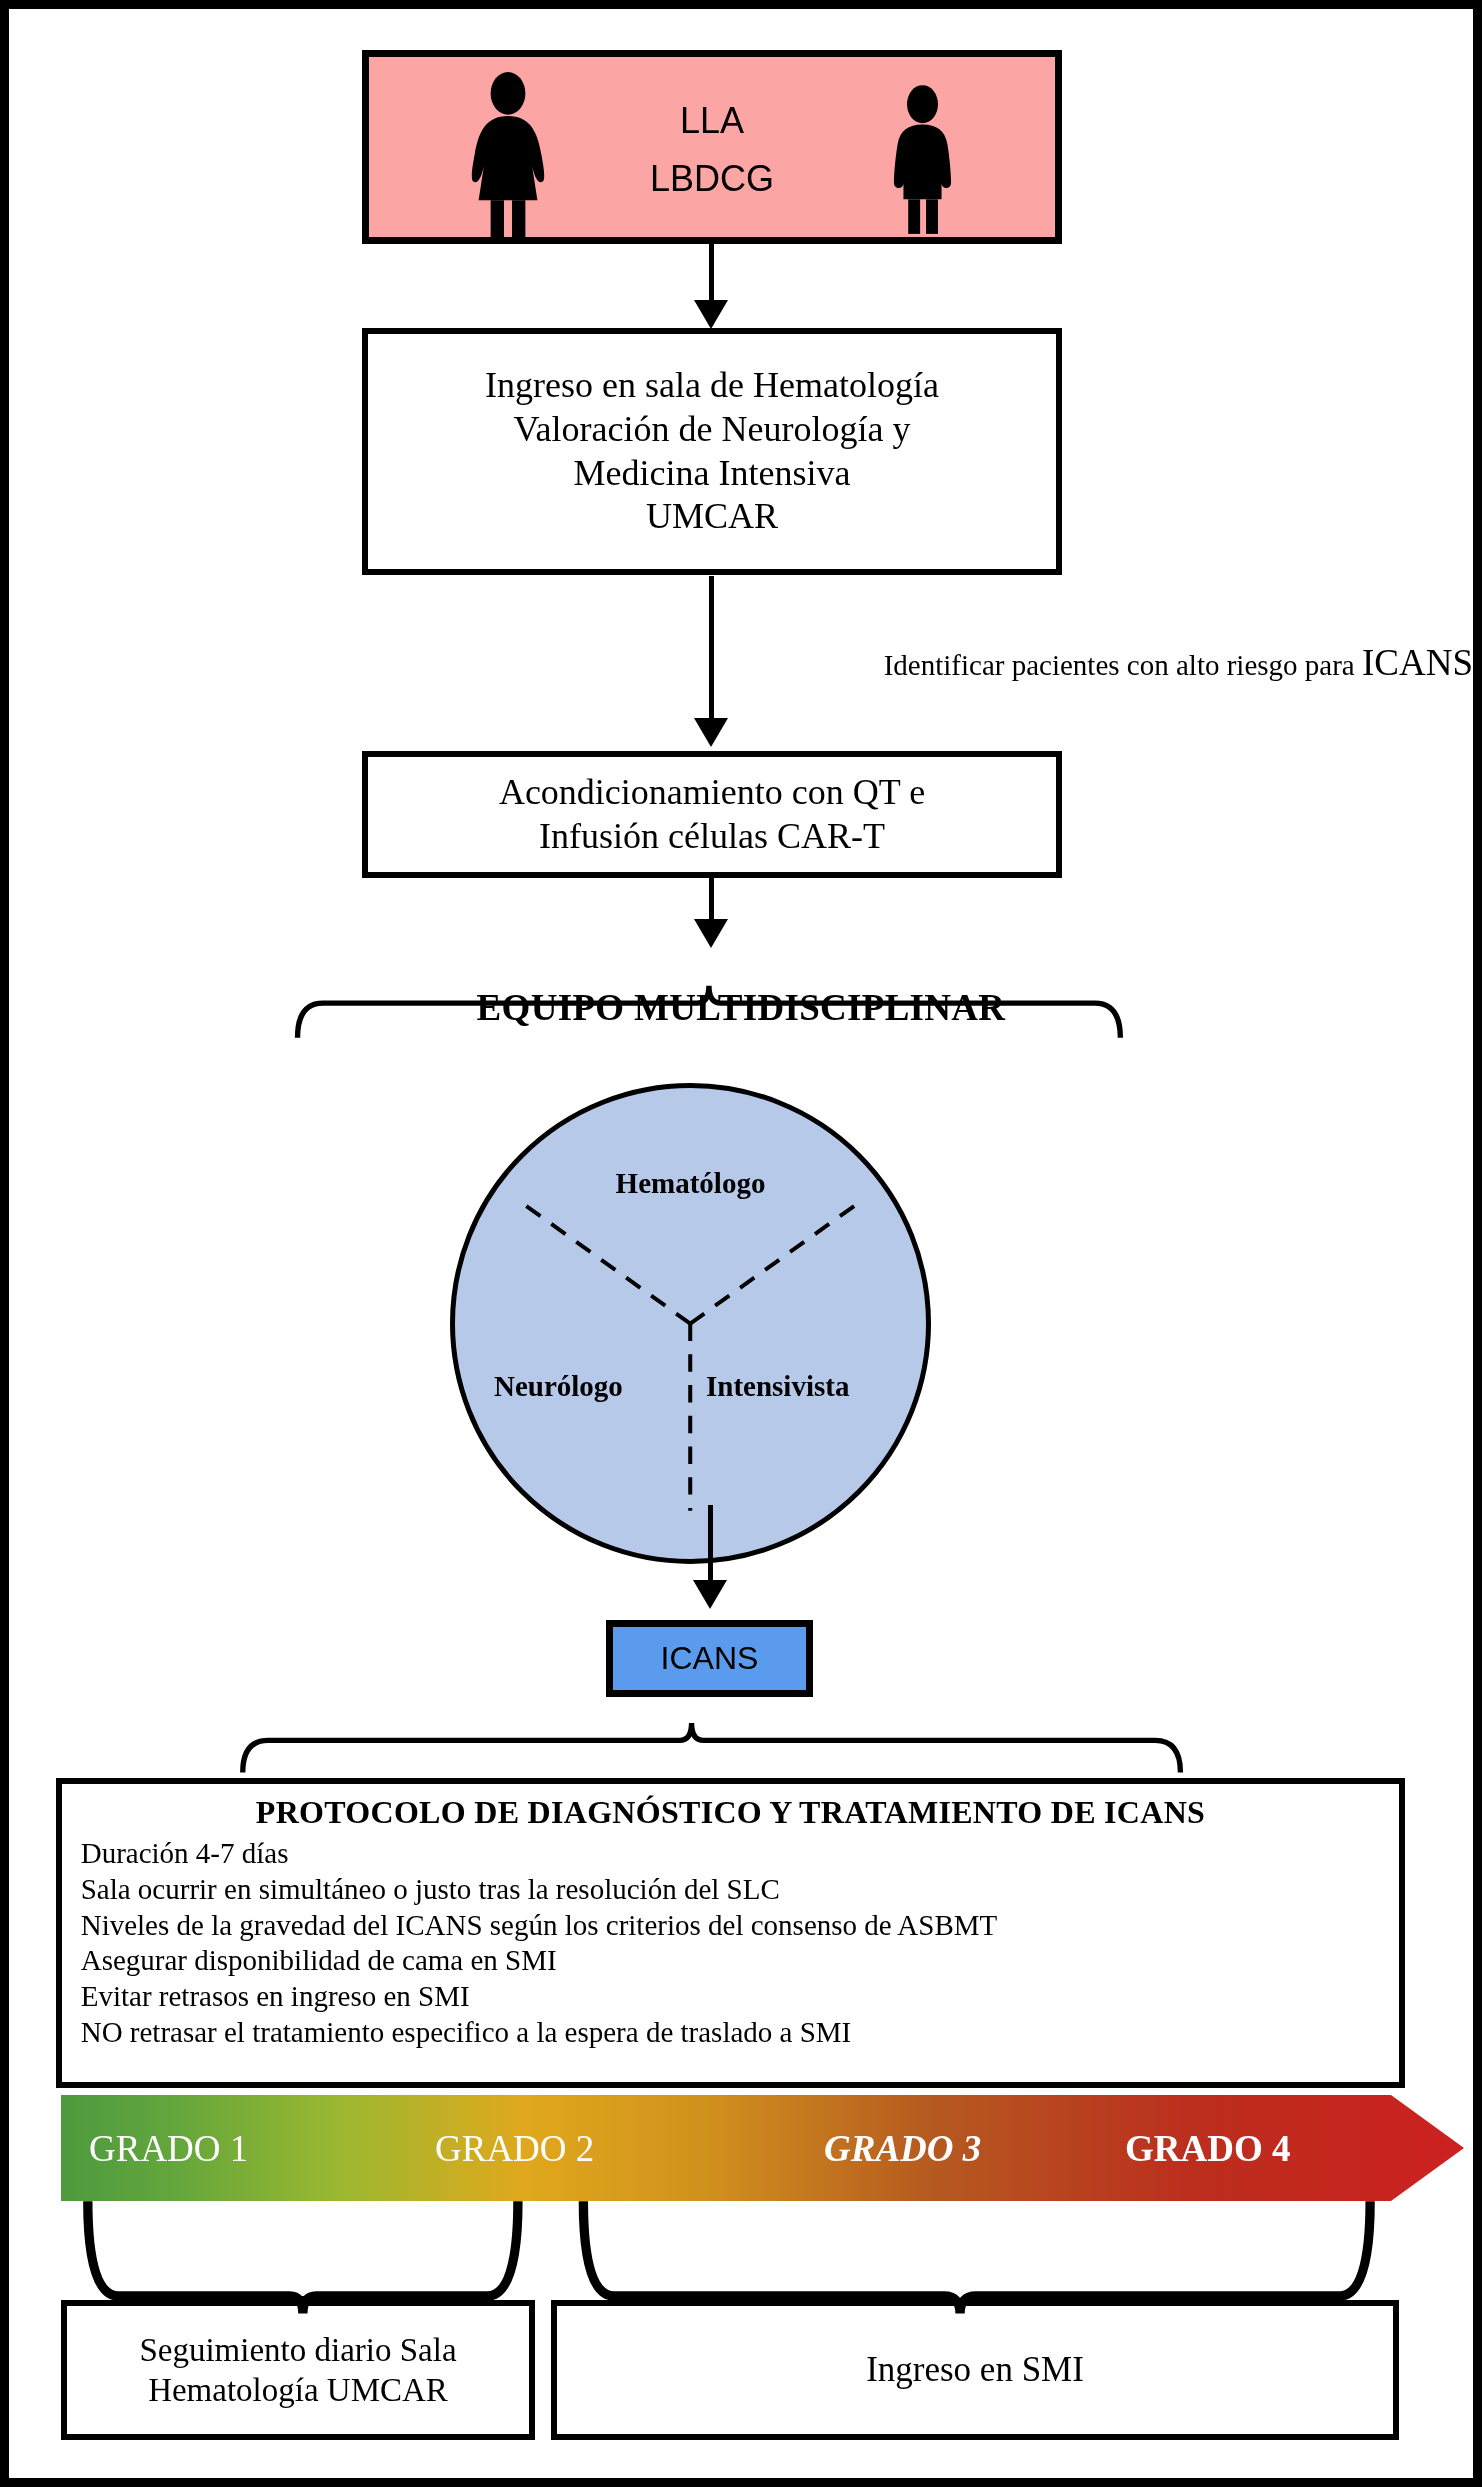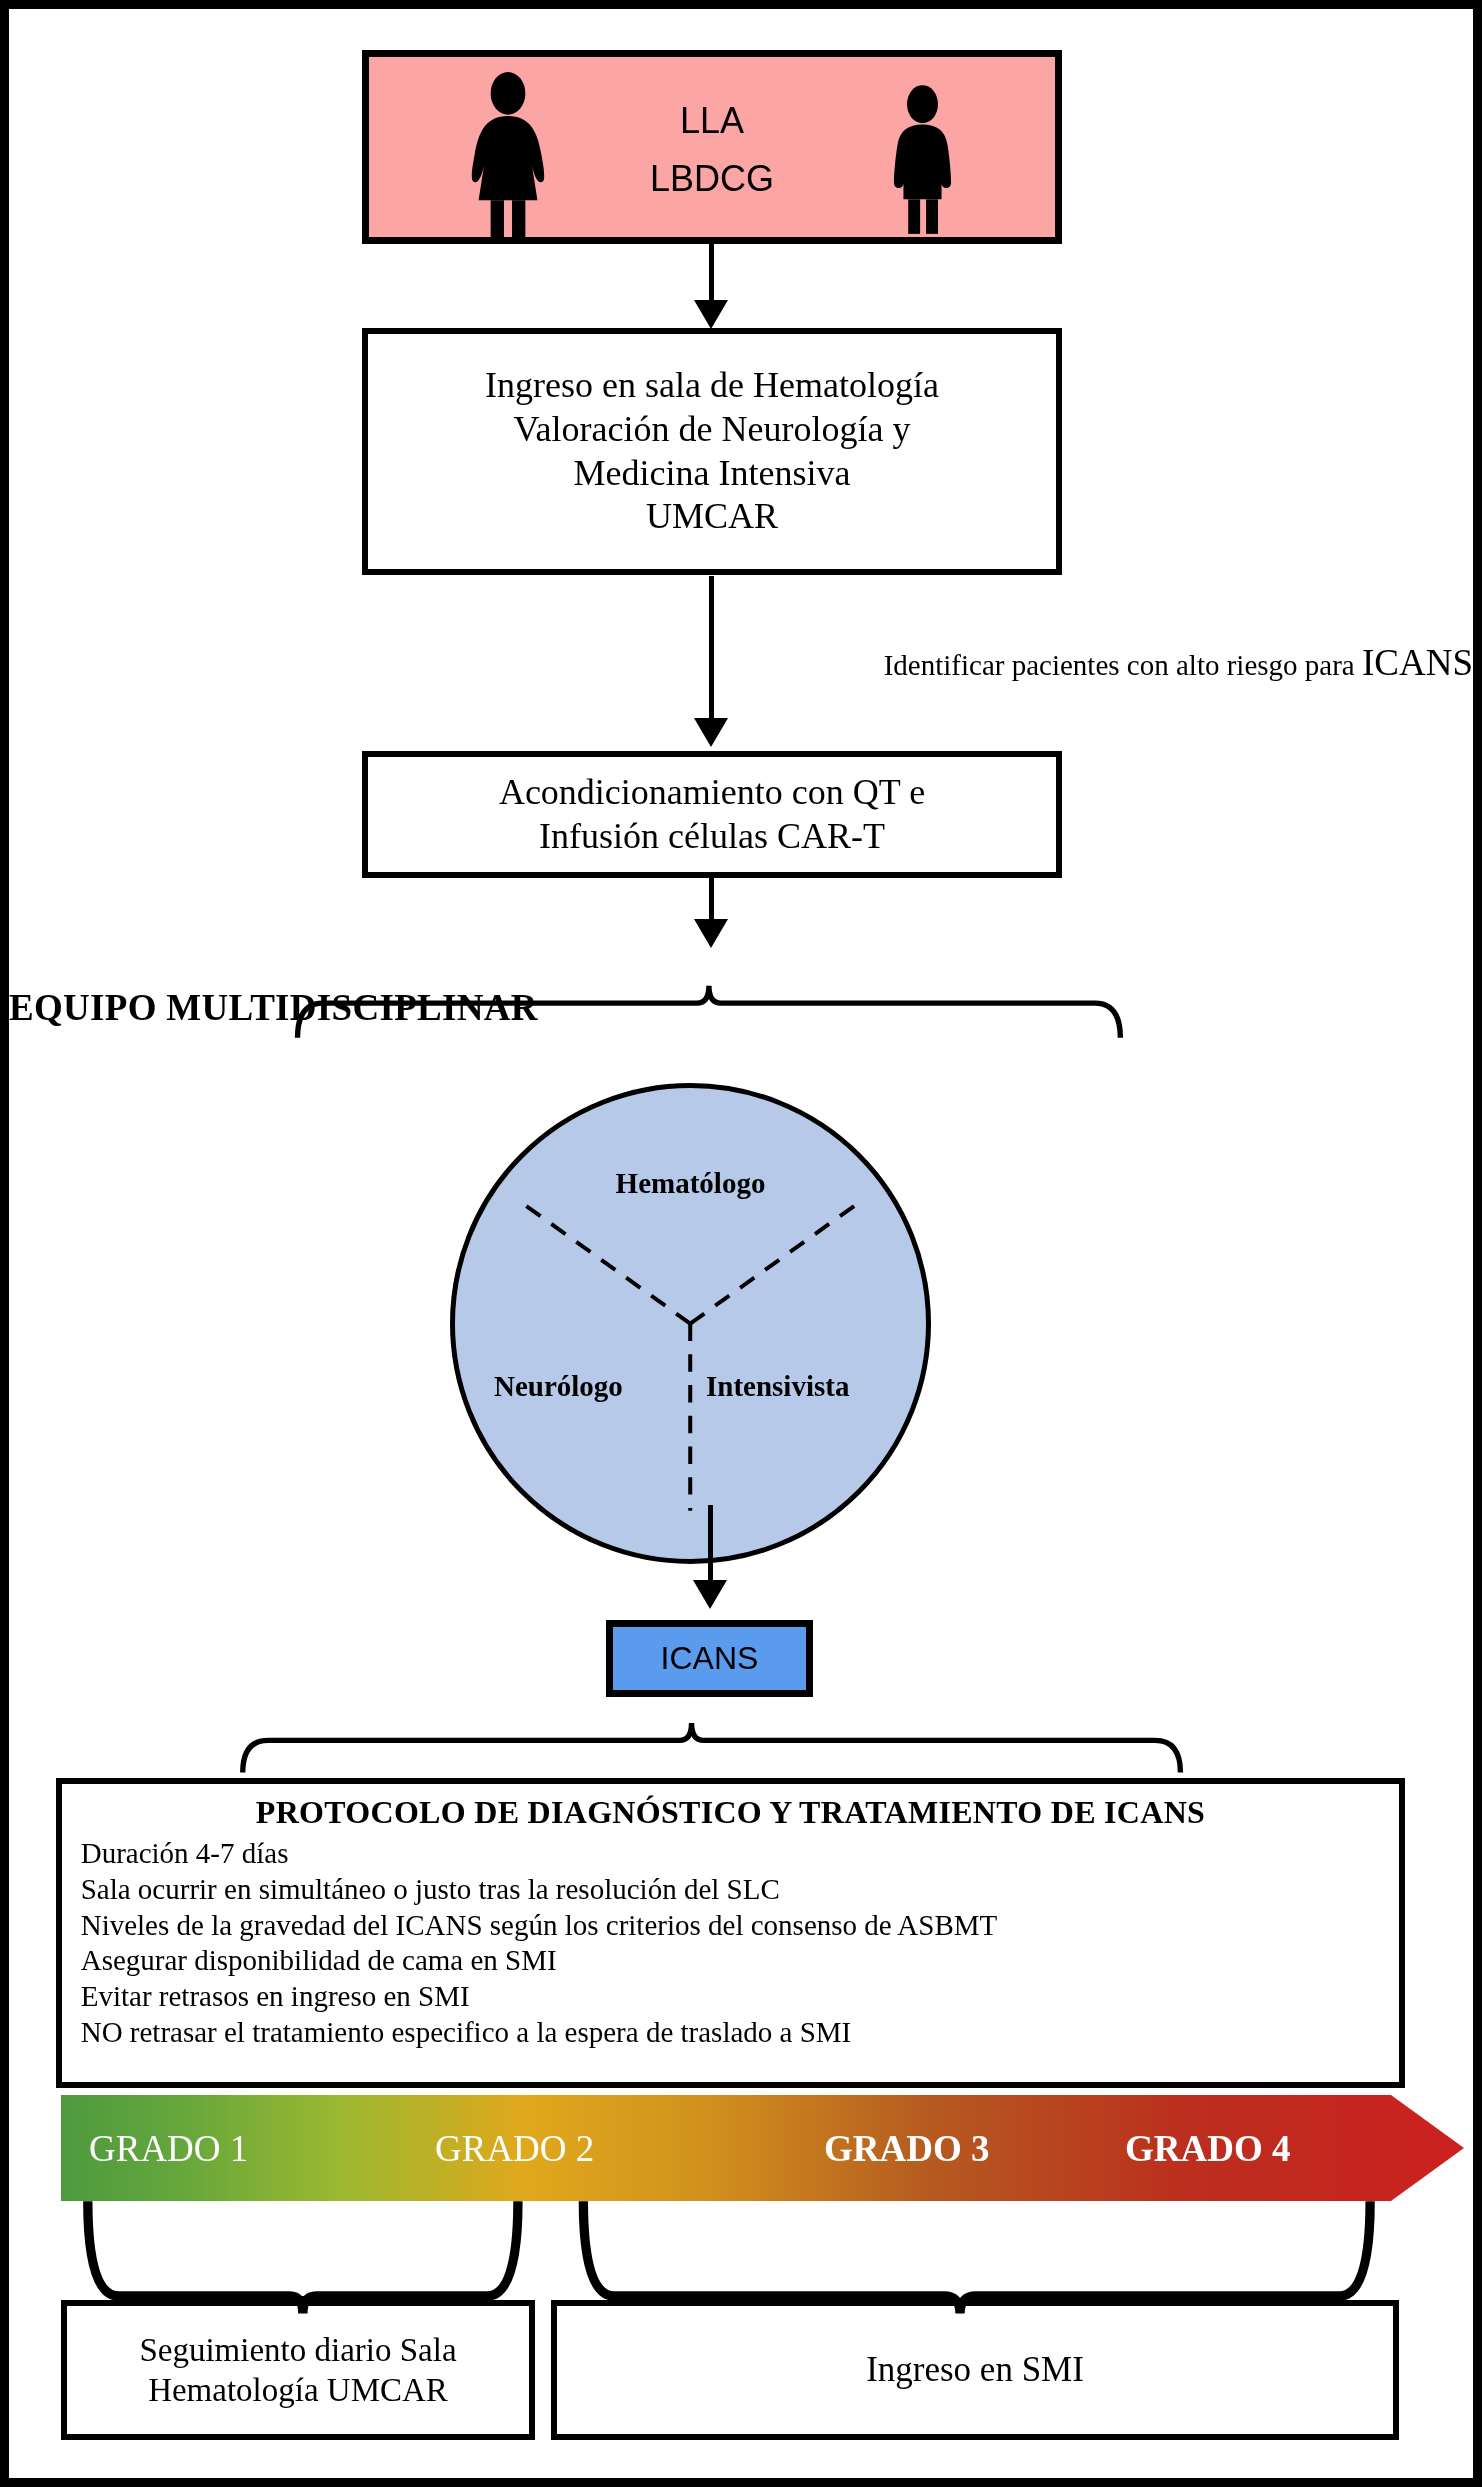--- a/index.html
+++ b/index.html
@@ -71,20 +71,21 @@
     text-align:right;
     font-size:29px;
     white-space:nowrap;
   }
   #identify-label .big{ font-size:37px; }
 
   
   #team-title{
     position:absolute;
     left:0; right:0; top:977px;
+    text-align:center;
     font-size:37px;
     font-weight:bold;
     letter-spacing:0.3px;
   }
 
   
   #team-circle{
     position:absolute;
     left:441px; top:1074px;
     width:481px; height:481px;
@@ -154,21 +155,21 @@
   .grade-label{
     position:absolute;
     color:#ffffff;
     font-size:37px;
     white-space:nowrap;
     top:32px;
   }
   .grade-label.bold{ font-weight:bold; }
   #grade-1{ left:28px; }
   #grade-2{ left:374px; }
-  #grade-3{ left:763px; }
+  #grade-3{ left:763px;font-style:italic; }
   #grade-4{ left:1064px; }
 
   
   #followup-box{ left:52px; top:2291px; width:474px; height:140px; font-size:33px; }
   #icu-box{ left:542px; top:2291px; width:848px; height:140px; font-size:35px; }
 
   
   #overlay{
     position:absolute;
     left:0; top:0;

